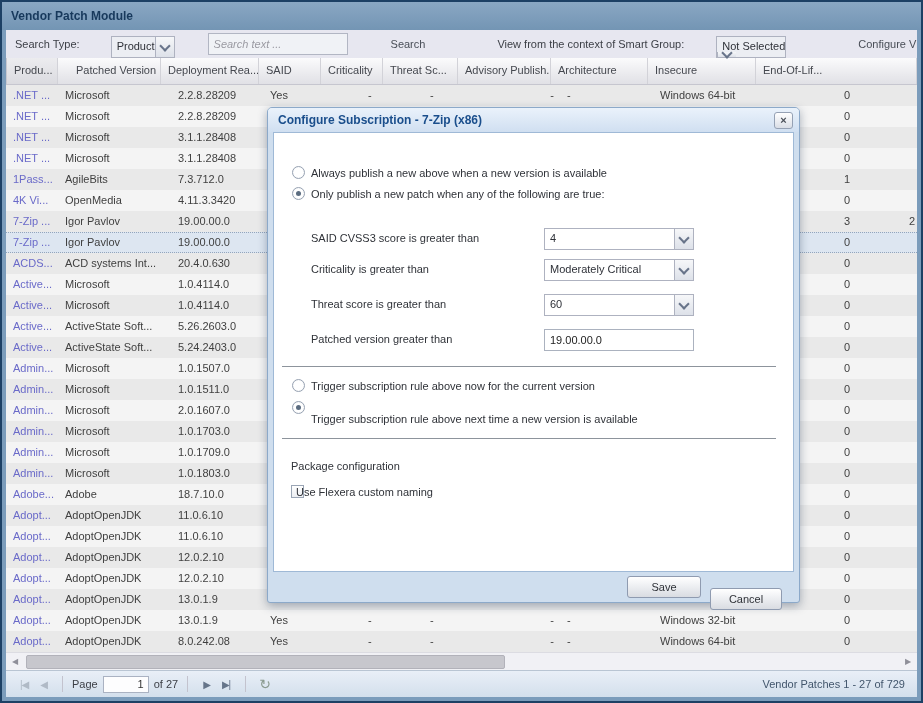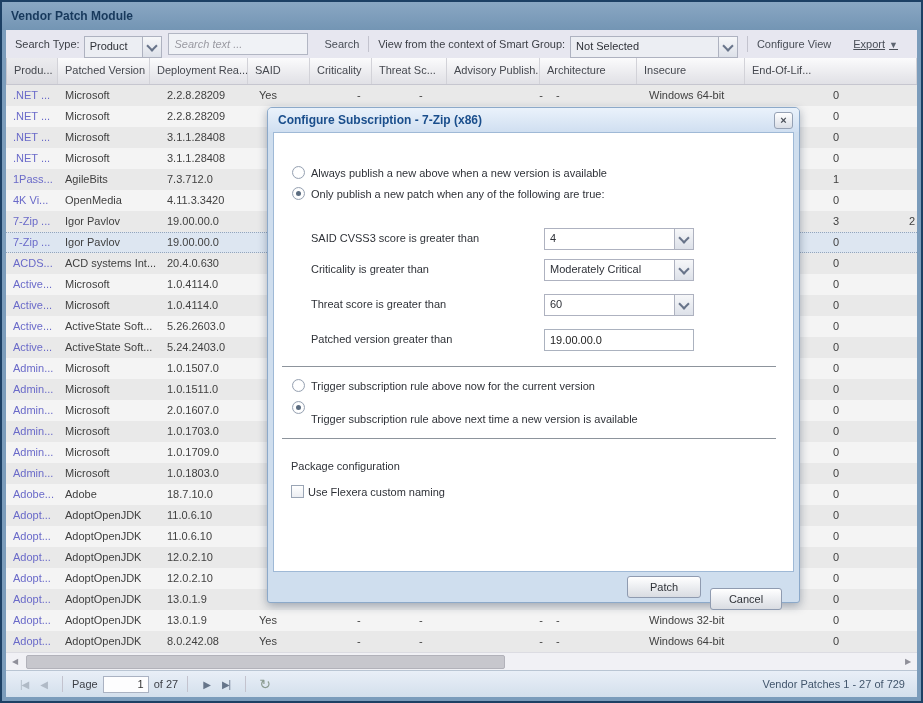--- a/index.html
+++ b/index.html
@@ -11,21 +11,21 @@
   }
   .window{position:absolute;inset:2px;background:#7b9cbb;}
   .titlebar{
     height:28px;line-height:28px;padding-left:9px;
     color:#17395c;font-weight:bold;font-size:12px;
     background:linear-gradient(#8aa7c3,#7395b4);
   }
   .app{position:absolute;left:4px;right:4px;top:28px;bottom:4px;background:#e7e7f0;display:flex;flex-direction:column;overflow:hidden;}
 
   
-  .toolbar{height:28px;display:flex;align-items:center;padding:0 9px;background:#e7e7f0;flex:0 0 auto;}
+  .toolbar{height:28px;display:flex;align-items:center;padding:0 9px;background:#e7e7f0;flex:0 0 auto;gap:27px;}
   .tlabel{color:#3c3f46;white-space:nowrap;}
   .sep{width:1px;height:16px;background:#c3c3ce;margin:0 9px;}
   .combo{display:flex;align-items:stretch;height:22px;border:1px solid #aeb2c0;background:#fff;box-sizing:border-box;}
   .combo.gray{background:#eceef3;margin-top:6px;}
   .combo .val{flex:1;padding:3px 0 0 5px;color:#2e3138;white-space:nowrap;overflow:hidden;}
   .combo .trig{width:18px;border-left:1px solid #aeb2c0;background:linear-gradient(#f6f7f9,#dde1e9);display:flex;align-items:center;justify-content:center;}
   .chev{width:6px;height:6px;border-right:2px solid #68748a;border-bottom:2px solid #68748a;transform:rotate(45deg);margin-top:-3px;}
   .searchbox{width:140px;height:22px;box-sizing:border-box;border:1px solid #b2b6c3;background:#f0f2f6;padding:0 5px;font-family:inherit;font-size:11px;color:#333;margin-left:6px;font-style:italic;}
   .searchbox::placeholder{color:#9a9aa2;}
   .txtbtn{color:#494e57;white-space:nowrap;cursor:default;}
@@ -35,21 +35,21 @@
   .grid-header{height:26px;display:flex;flex:0 0 auto;background:linear-gradient(#fbfbfc,#e8e8ec 70%,#e1e1e6);border-bottom:1px solid #c6c6cf;}
   .hcell{box-sizing:border-box;line-height:25px;padding-left:7px;color:#45484f;border-right:1px solid #d2d2d8;white-space:nowrap;overflow:hidden;}
   .hcell.first{background:linear-gradient(#ececef,#dbdbe0);border-left:1px solid #c8c8d0;}
   .grid-body{flex:0 0 auto;height:567px;overflow:hidden;background:#f3f3f3;}
   .row{display:flex;height:21px;line-height:21px;box-sizing:border-box;}
   .row.odd{background:#e9e9e9;}
   .row.even{background:#f4f4f4;}
   .row.selected{background:#dde6f1;border-top:1px dotted #93a5bc;border-bottom:1px dotted #93a5bc;line-height:19px;}
   .cell{box-sizing:border-box;padding-left:7px;white-space:nowrap;overflow:hidden;color:#3f3f3f;}
   .cell.link{color:#6a6ac9;}
-  .c0{width:52px;}.c1{width:102px;}.c2{width:92px;}.c3{width:98px;}.c4{width:62px;}
+  .c0{width:52px;}.c1{width:102px;}.c2{width:92px;margin-left:11px;}.c3{width:98px;}.c4{width:62px;}
   .c5{width:62px;}.c6{width:75px;text-align:right;padding-right:6px;padding-left:0;}
   .c7{width:93px;}.c8{width:97px;}
   .c9{width:108px;text-align:right;padding-right:8px;padding-left:0;}
   .c10{flex:1;text-align:right;padding-right:2px;padding-left:0;}
   .hcell.c6,.hcell.c9,.hcell.c10{text-align:left;padding-left:7px;}
 
   
   .hscroll{height:17px;flex:0 0 auto;background:#f1f1f5;border-top:1px solid #dcdce2;position:relative;}
   .harrow{position:absolute;top:2px;width:14px;height:13px;color:#8f8f99;font-size:8px;line-height:13px;text-align:center;}
   .harrow.left{left:2px;}
@@ -105,21 +105,21 @@
       <div class="combo gray" style="width:90px;margin-left:4px;">
         <span class="val">Product</span>
         <span class="trig">
             <span class="chev"></span>
           </span>
       </div>
       <input class="searchbox" placeholder="Search text ..." style="">
       <span class="txtbtn" style="margin-left:16px;">Search</span>
       <span class="sep"></span>
       <span class="tlabel">View from the context of Smart Group:</span>
-      <div class="combo gray" style="width:192px;margin-left:5px;">
+      <div class="combo gray" style="width:192px;margin-left:5px;flex-direction:column;">
         <span class="val">Not Selected</span>
         <span class="trig">
             <span class="chev"></span>
           </span>
       </div>
       <span class="sep"></span>
       <span class="txtbtn" style="margin-left:auto;">Configure View</span>
       <span class="txtbtn" style="margin-left:22px;margin-right:10px;text-decoration:underline;"><span>Export</span><span class="caret">▼</span></span>
     </div>
 
@@ -560,20 +560,20 @@
     <span class="rlabel abs" style="left:37px;top:247px;">Trigger subscription rule above now for the current version</span>
 
     <span class="radio on abs" style="left:18px;top:268px;"></span>
     <span class="rlabel abs" style="left:37px;top:280px;">Trigger subscription rule above next time a new version is available</span>
 
     <div class="hr abs" style="left:8px;top:305px;width:494px;"></div>
 
     <span class="fieldlabel abs" style="left:17px;top:327px;">Package configuration</span>
 
     <span class="checkbox abs" style="left:17px;top:352px;"></span>
-    <span class="rlabel abs" style="left:34px;top:353px;">Use Flexera custom naming</span>
+    <span class="rlabel abs" style="left:22px;top:353px;">Use Flexera custom naming</span>
   </div>
 
   <div class="dialog-footer">
-    <div class="dbtn save">Patch</div>
+    <div class="dbtn save">Save</div>
     <div class="dbtn cancel">Cancel</div>
   </div>
 </div>
 
 </body></html>

